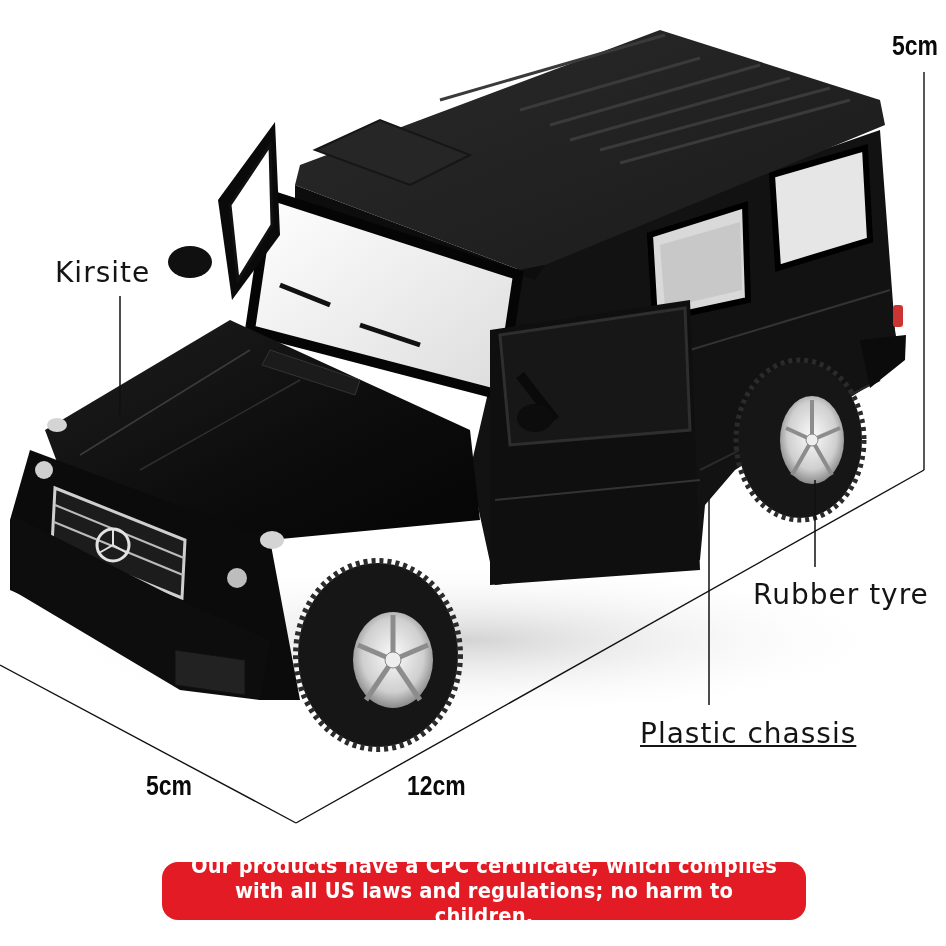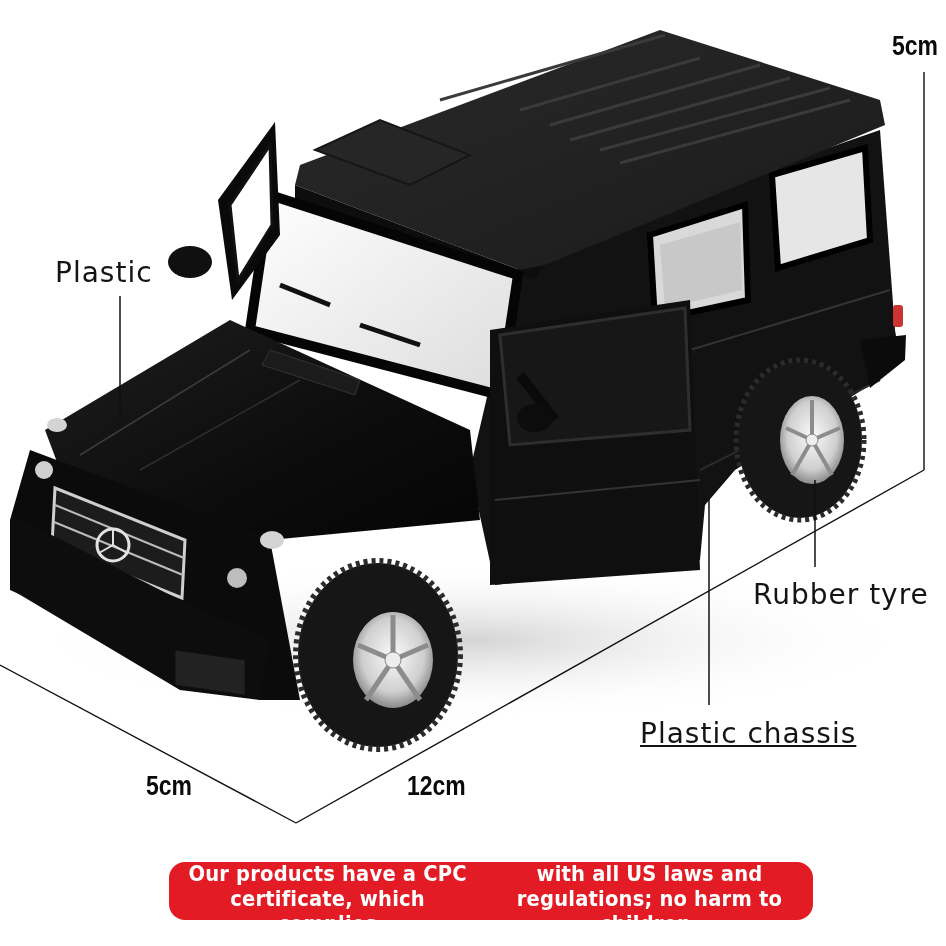--- a/index.html
+++ b/index.html
@@ -12,22 +12,22 @@
   }
   .dim-label {
     position: absolute; font-family: "Liberation Sans", sans-serif; font-weight: bold;
     font-size: 28px; color: #0a0a0a; transform: scaleX(0.82); transform-origin: left center;
     white-space: nowrap;
   }
   .badge {
     position: absolute; left: 162px; top: 862px; width: 644px; height: 58px;
     background: #e21b24; border-radius: 16px; color: #fff;
     font-family: "DejaVu Sans", sans-serif; font-weight: bold; font-size: 21px;
-    line-height: 25px; text-align: center; display: flex; flex-direction: row;
-    justify-content: center; letter-spacing: 0.2px; margin-left: 7px;
+    line-height: 25px; text-align: center; display: flex; flex-direction: column;
+    justify-content: center; letter-spacing: 0.2px;
   }
   .badge span { display: block; transform: scaleX(0.93); }
 </style>
 </head>
 <body>
 
 <div class="stage">
 
   <svg class="car-svg" viewBox="0 0 946 946">
     <defs>
@@ -159,21 +159,21 @@
       <circle cx="812" cy="440" r="6" fill="#eee" stroke="#888"></circle>
     </g>
 
     <g stroke="#111" stroke-width="1.5">
       <line x1="120" y1="296" x2="120" y2="418"></line>
       <line x1="815" y1="480" x2="815" y2="567"></line>
       <line x1="709" y1="495" x2="709" y2="705"></line>
     </g>
   </svg>
 
-  <div class="label-callout" style="left:55px; top:256px;">Plastic</div>
+  <div class="label-callout" style="left:55px; top:256px;">Kirsite</div>
   <div class="label-callout" style="left:753px; top:578px;">Rubber tyre</div>
   <div class="label-callout" style="left:640px; top:717px;text-decoration:underline;">Plastic chassis</div>
 
   <div class="dim-label" style="left:892px; top:30px;">5cm</div>
   <div class="dim-label" style="left:146px; top:770px;">5cm</div>
   <div class="dim-label" style="left:407px; top:770px;">12cm</div>
 
   <div class="badge">
     <span>Our products have a CPC certificate, which complies</span>
     <span>with all US laws and regulations; no harm to children.</span>

